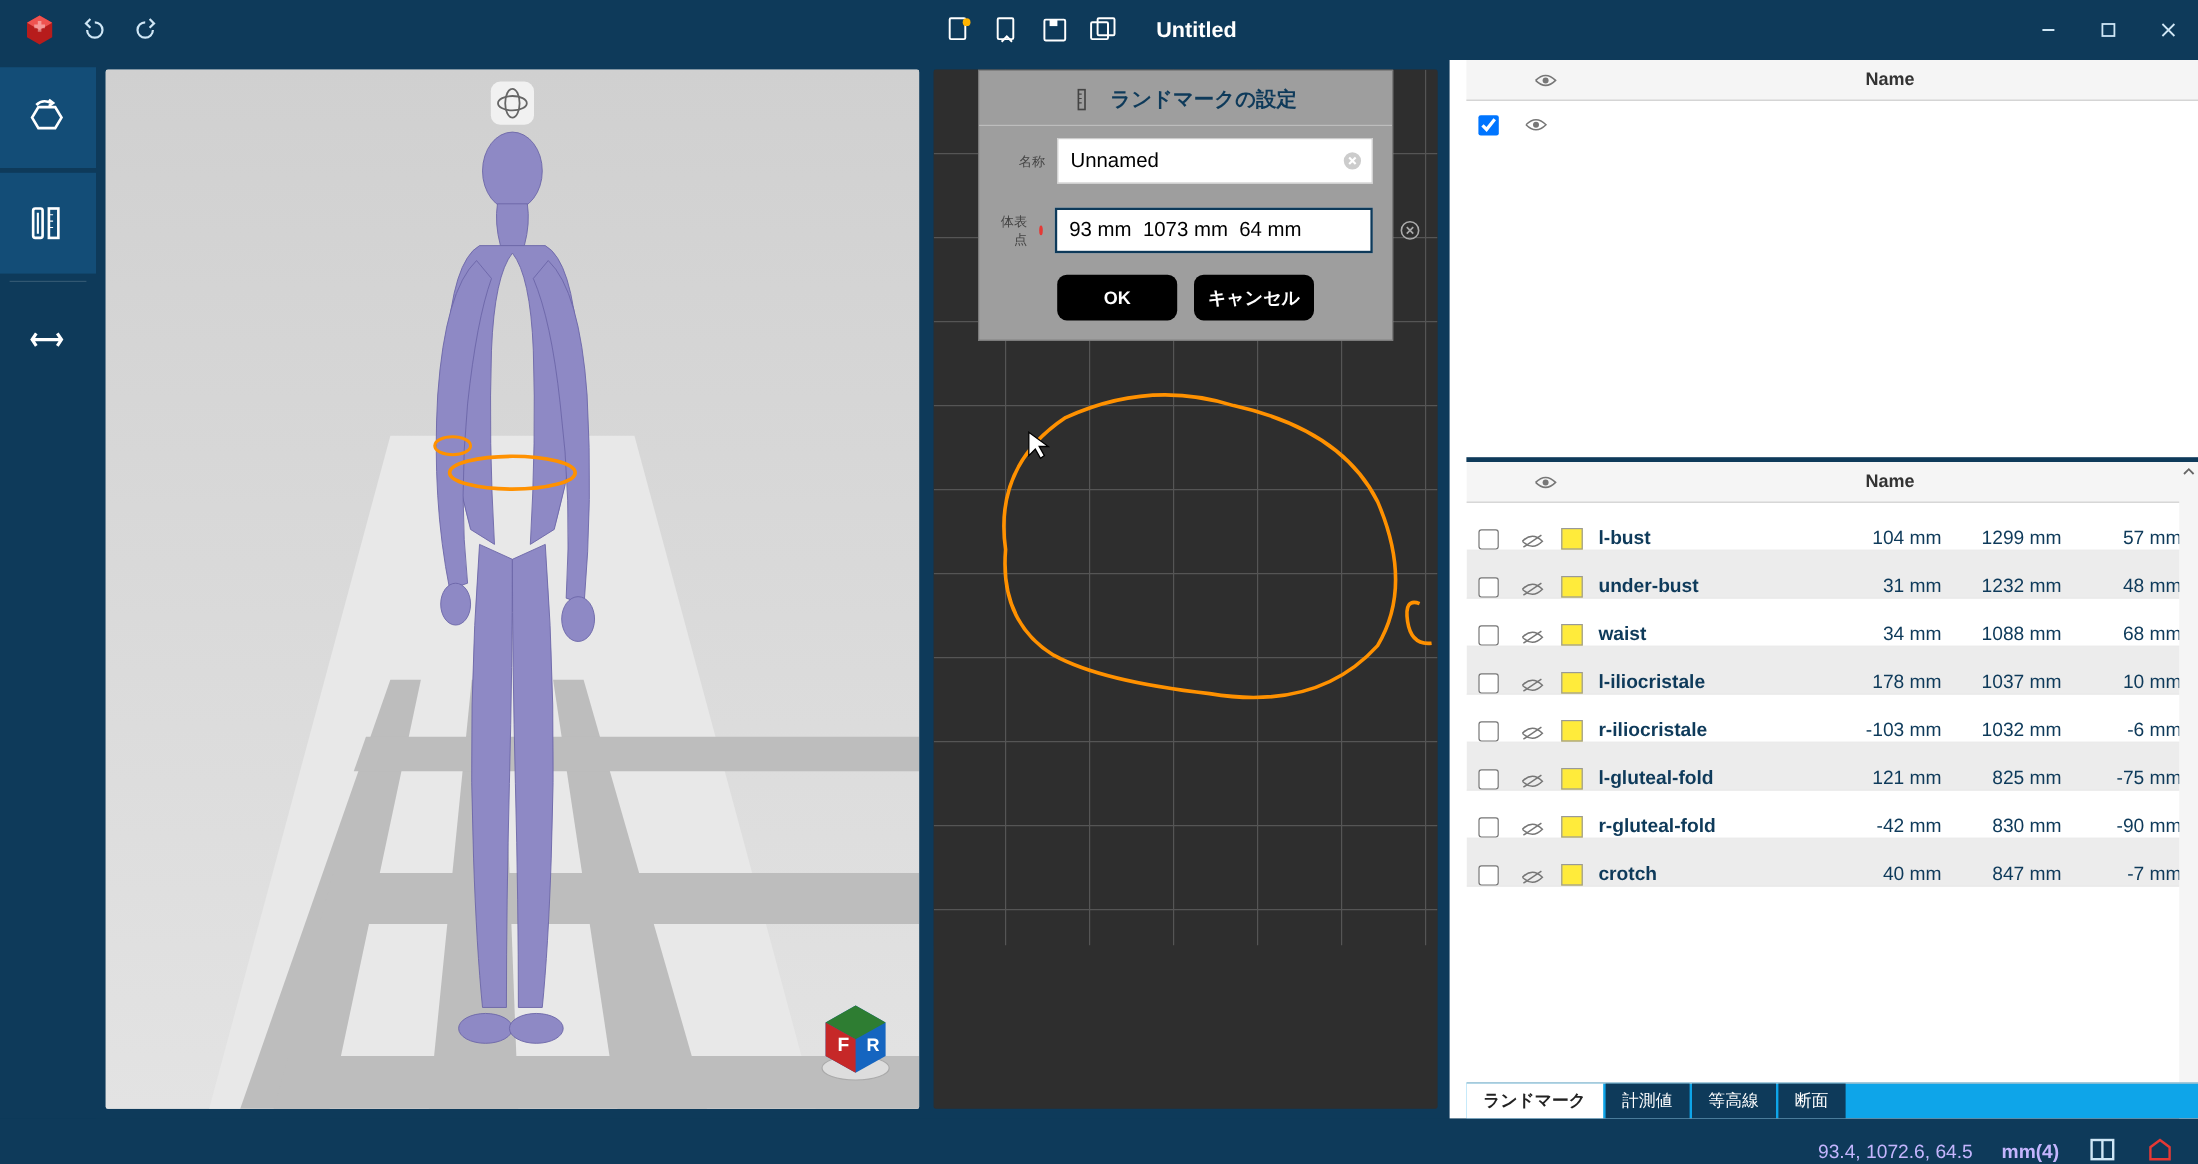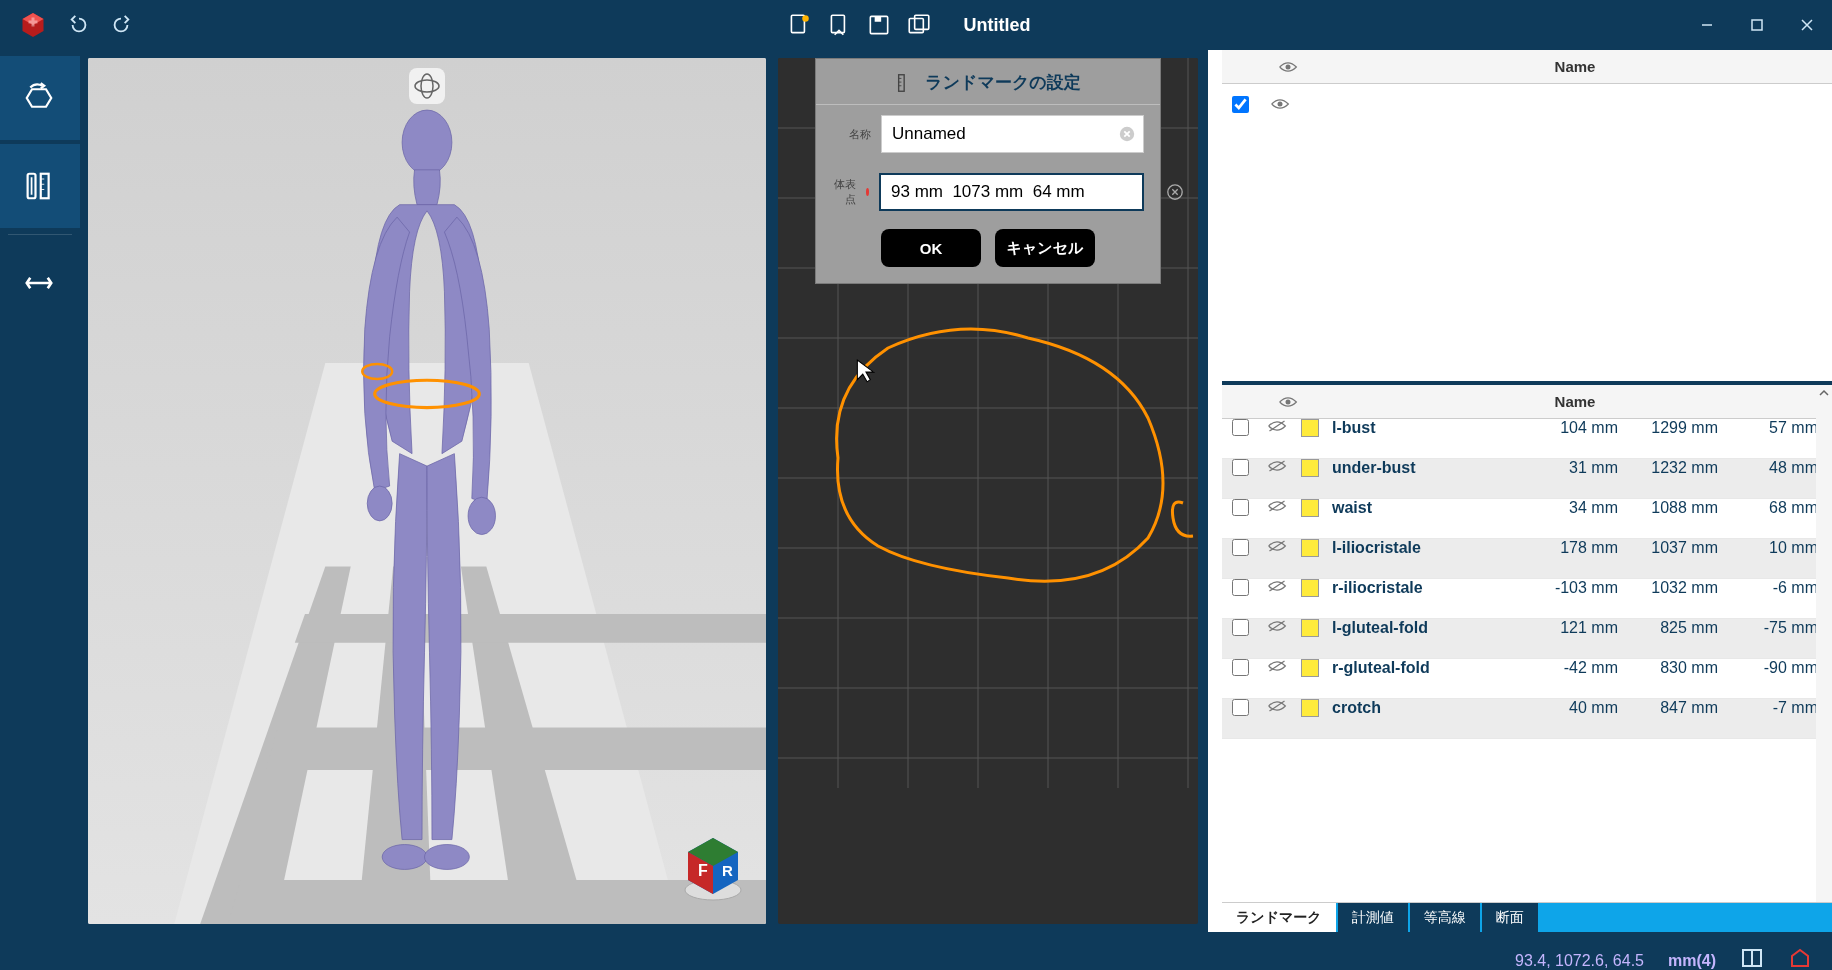--- a/index.html
+++ b/index.html
@@ -62,21 +62,21 @@
 .panel-header { display: flex; align-items: center; height: 34px; background: #f5f5f5; border-bottom: 1px solid #ccc; color: #333; font-size: 15px; font-weight: 600; }
 .panel-header .eye-col { width: 60px; display: flex; justify-content: center; }
 .panel-header .name-col { flex: 1; text-align: center; }
 .panel-header .chk-col { width: 36px; }
 .file-row { display: flex; align-items: center; height: 40px; font-size: 16px; color: #0e3a5a; }
 .file-chk-col { width: 36px; display: flex; justify-content: center; }
 .file-eye-col { width: 44px; display: flex; justify-content: center; }
 .file-name { flex: 1; padding-left: 6px; }
 .chk { width: 17px; height: 17px; }
 
-.lm-row { display: flex; align-items: flex-start; height: 40px; font-size: 16px; color: #0e3a5a; border-bottom: 1px solid #e8e8e8; }
+.lm-row { display: flex; align-items: flex-end; height: 40px; font-size: 16px; color: #0e3a5a; border-bottom: 1px solid #e8e8e8; }
 .lm-row:nth-child(even) { background: #ececec; }
 .lm-row:nth-child(odd) { background: #fff; }
 .lm-chk { width: 36px; display: flex; justify-content: center; }
 .lm-eye { width: 38px; display: flex; justify-content: center; }
 .lm-color { width: 28px; display: flex; justify-content: center; }
 .color-swatch { width: 18px; height: 18px; background: #ffeb3b; border: 1px solid #999; }
 .lm-name { flex: 1; padding-left: 8px; font-weight: 600; }
 .lm-val { width: 100px; text-align: right; padding-right: 14px; }
 .scroll-ind { position: absolute; right: 0; top: 0; width: 16px; height: 100%; background: #f5f5f5; }
 .scroll-thumb { position: absolute; right: 2px; top: 2px; width: 12px; height: 12px; color: #666; }

